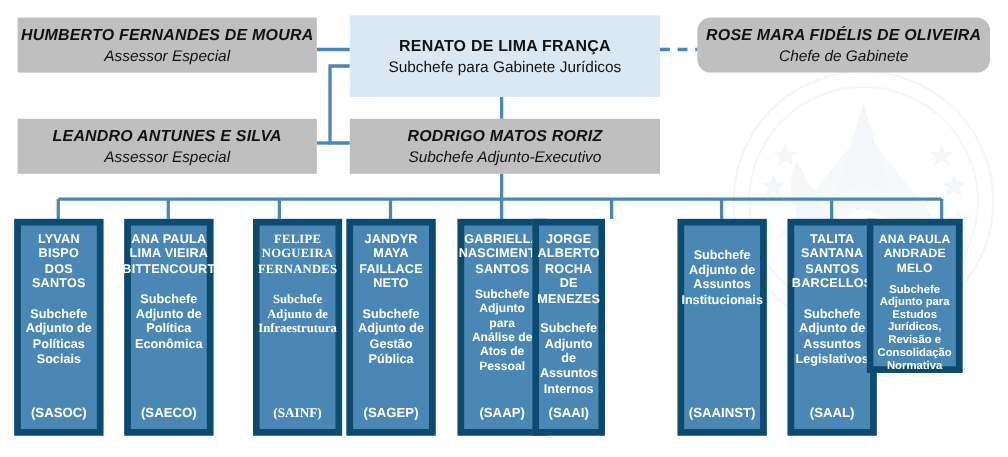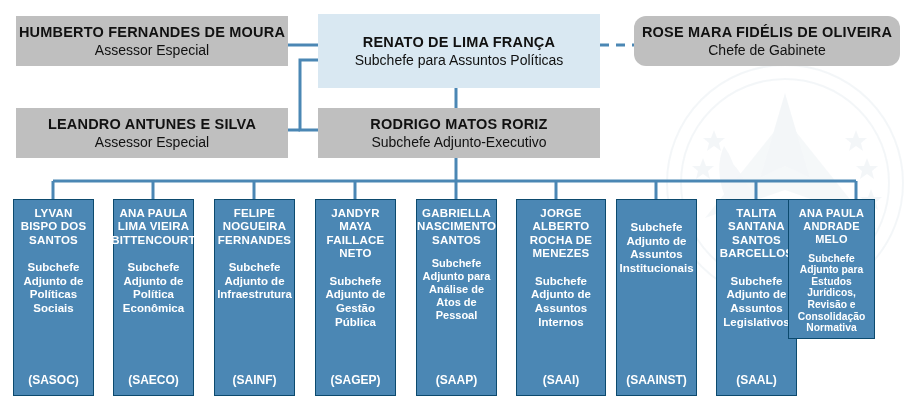--- a/index.html
+++ b/index.html
@@ -52,29 +52,30 @@
     box-sizing: border-box;
     display: flex;
     flex-direction: column;
     align-items: center;
     justify-content: center;
     text-align: center;
   }
   .box.gray {
     background: #bfbfbf;
     color: #111111;
+    font-style: italic;
   }
   .box.lightblue {
     background: #d9e8f2;
     color: #111111;
   }
   .box.blue {
     background: #4b87b4;
     color: #ffffff;
-    border: 1px solid #0c4a6e;
+    border: 6px solid #0c4a6e;
     justify-content: flex-start;
     padding: 7px 3px 8px 3px;
   }
 
   .box .person {
     font-weight: bold;
     letter-spacing: 0.2px;
   }
   .box .role {
     font-weight: normal;
@@ -181,21 +182,21 @@
     </g>
   </svg>
 
   <div class="box gray rowtop" style="left:16px; top:16px; width:272px; height:50px;">
     <div class="person">HUMBERTO FERNANDES DE MOURA</div>
     <div class="role">Assessor Especial</div>
   </div>
 
   <div class="box lightblue rowtop" style="left:318px; top:14px; width:282px; height:74px;">
     <div class="person">RENATO DE LIMA FRANÇA</div>
-    <div class="role">Subchefe para Assuntos Políticas</div>
+    <div class="role">Subchefe para Gabinete Jurídicos</div>
   </div>
 
   <div class="box gray rowtop" style="left:634px; top:16px; width:266px; height:50px;border-radius:12px;">
     <div class="person">ROSE MARA FIDÉLIS DE OLIVEIRA</div>
     <div class="role">Chefe de Gabinete</div>
   </div>
 
   <div class="box gray rowmid" style="left:16px; top:108px; width:272px; height:50px;">
     <div class="person">LEANDRO ANTUNES E SILVA</div>
     <div class="role">Assessor Especial</div>
@@ -215,21 +216,21 @@
   </div>
 
   <div class="box blue leaf" style="left:113px; top:199px; width:81px; height:197px;">
     <div class="person">ANA PAULA LIMA VIEIRA BITTENCOURT</div>
     <div class="spacer-a"></div>
     <div class="role">Subchefe Adjunto de Política Econômica</div>
     <div class="spacer-b"></div>
     <div class="abbr">(SAECO)</div>
   </div>
 
-  <div class="box blue leaf" style="left:214px; top:199px; width:81px; height:197px;">
+  <div class="box blue leaf" style="left:230px; top:199px; width:81px; height:197px;font-family:Liberation Serif, serif;">
     <div class="person">FELIPE NOGUEIRA FERNANDES</div>
     <div class="spacer-a"></div>
     <div class="role">Subchefe Adjunto de Infraestrutura</div>
     <div class="spacer-b"></div>
     <div class="abbr">(SAINF)</div>
   </div>
 
   <div class="box blue leaf" style="left:315px; top:199px; width:81px; height:197px;">
     <div class="person">JANDYR MAYA FAILLACE NETO</div>
     <div class="spacer-a"></div>
@@ -239,21 +240,21 @@
   </div>
 
   <div class="box blue leaf tight" style="left:416px; top:199px; width:81px; height:197px;">
     <div class="person">GABRIELLA NASCIMENTO SANTOS</div>
     <div class="spacer-a"></div>
     <div class="role">Subchefe Adjunto para Análise de Atos de Pessoal</div>
     <div class="spacer-b"></div>
     <div class="abbr">(SAAP)</div>
   </div>
 
-  <div class="box blue leaf" style="left:516px; top:199px; width:90px; height:197px;">
+  <div class="box blue leaf" style="left:484px; top:199px; width:66px; height:197px;">
     <div class="person">JORGE ALBERTO ROCHA DE MENEZES</div>
     <div class="spacer-a"></div>
     <div class="role">Subchefe Adjunto de Assuntos Internos</div>
     <div class="spacer-b"></div>
     <div class="abbr">(SAAI)</div>
   </div>
 
   <div class="box blue leaf" style="left:616px; top:199px; width:81px; height:197px;">
     <div class="spacer-a"></div>
     <div class="role">Subchefe Adjunto de Assuntos Institucionais</div>

